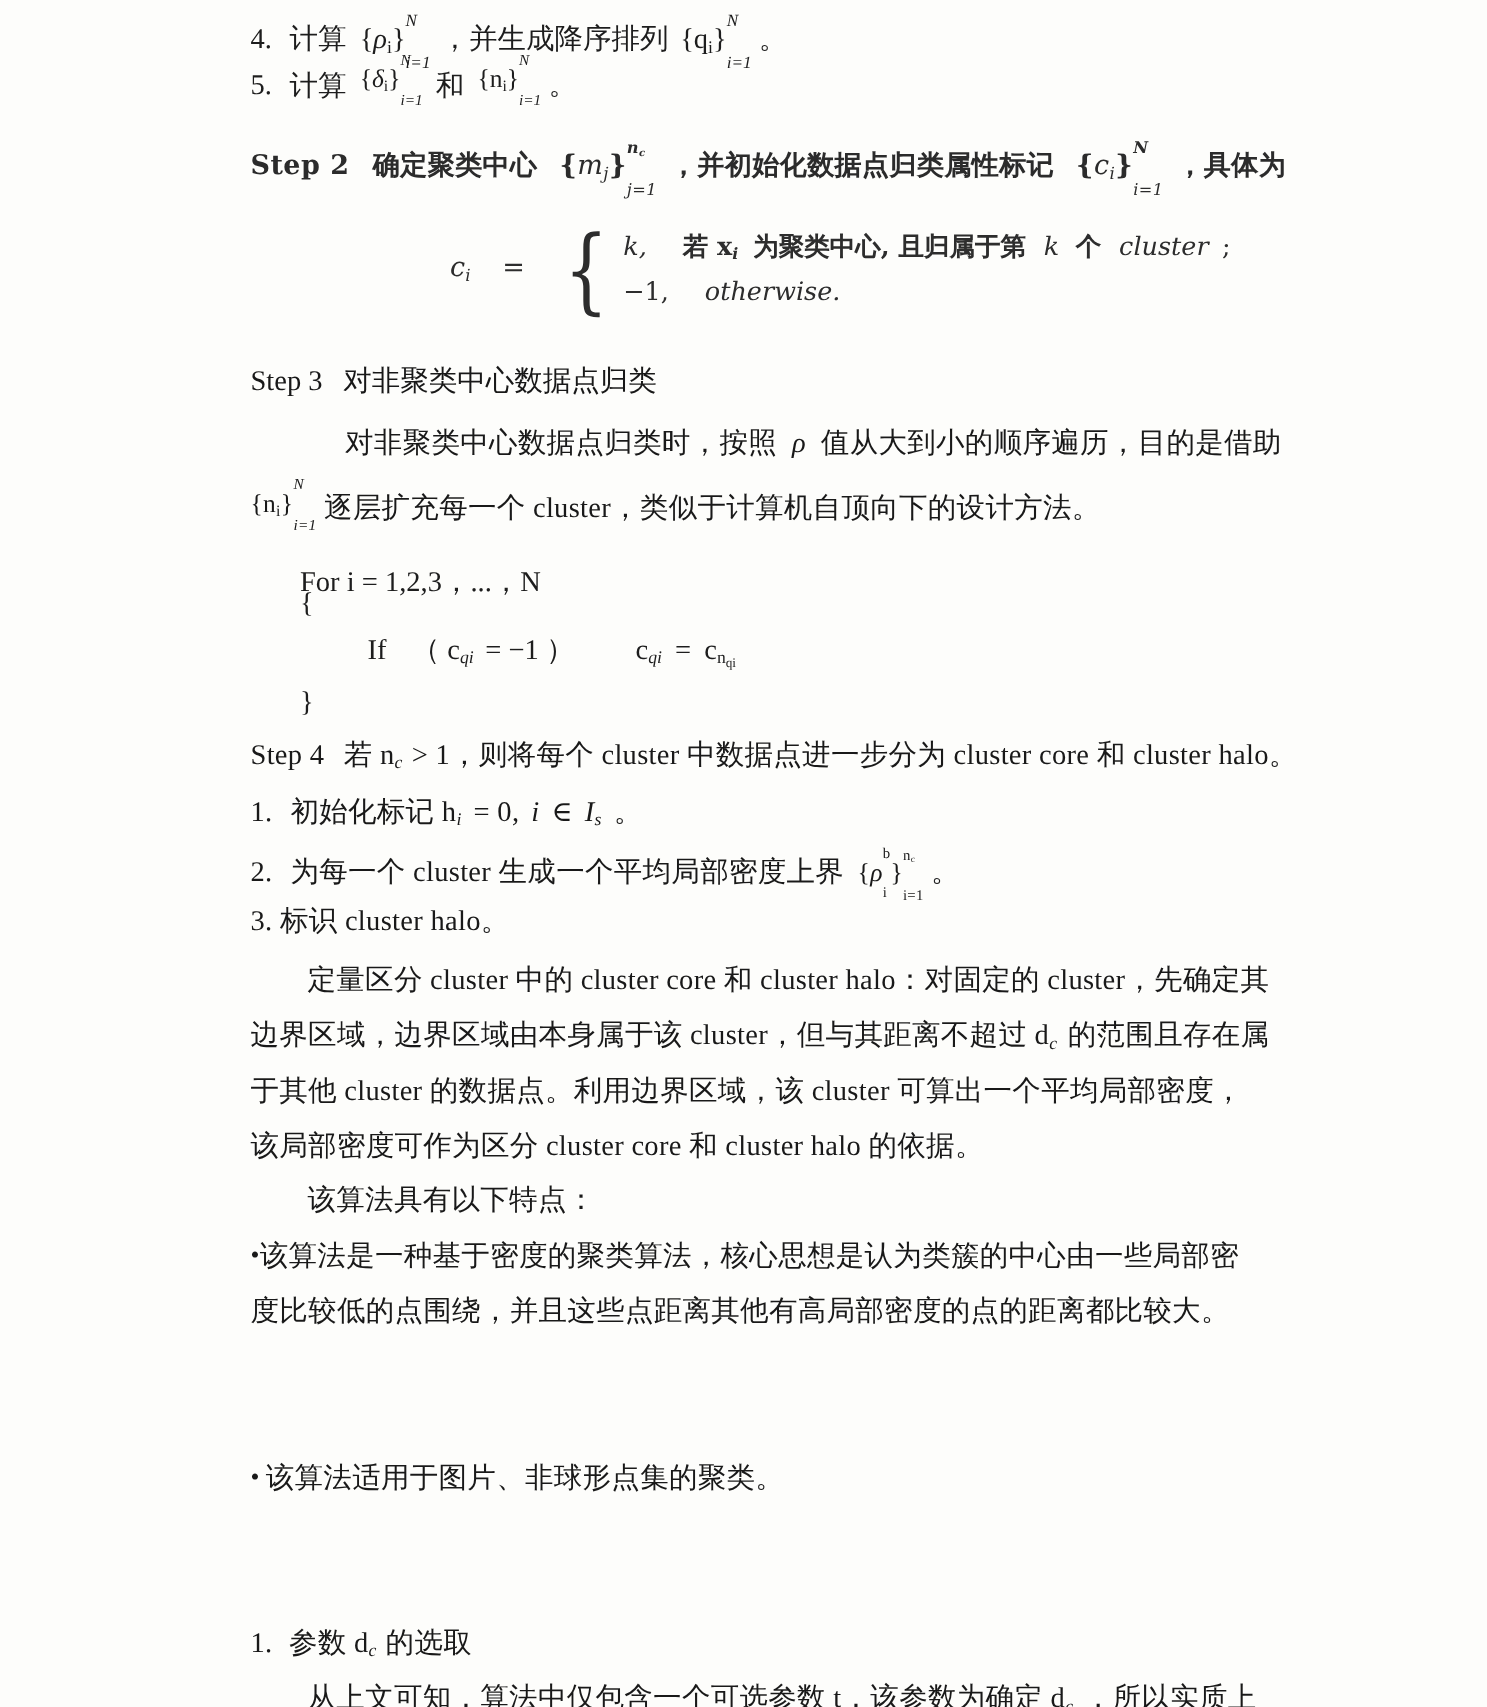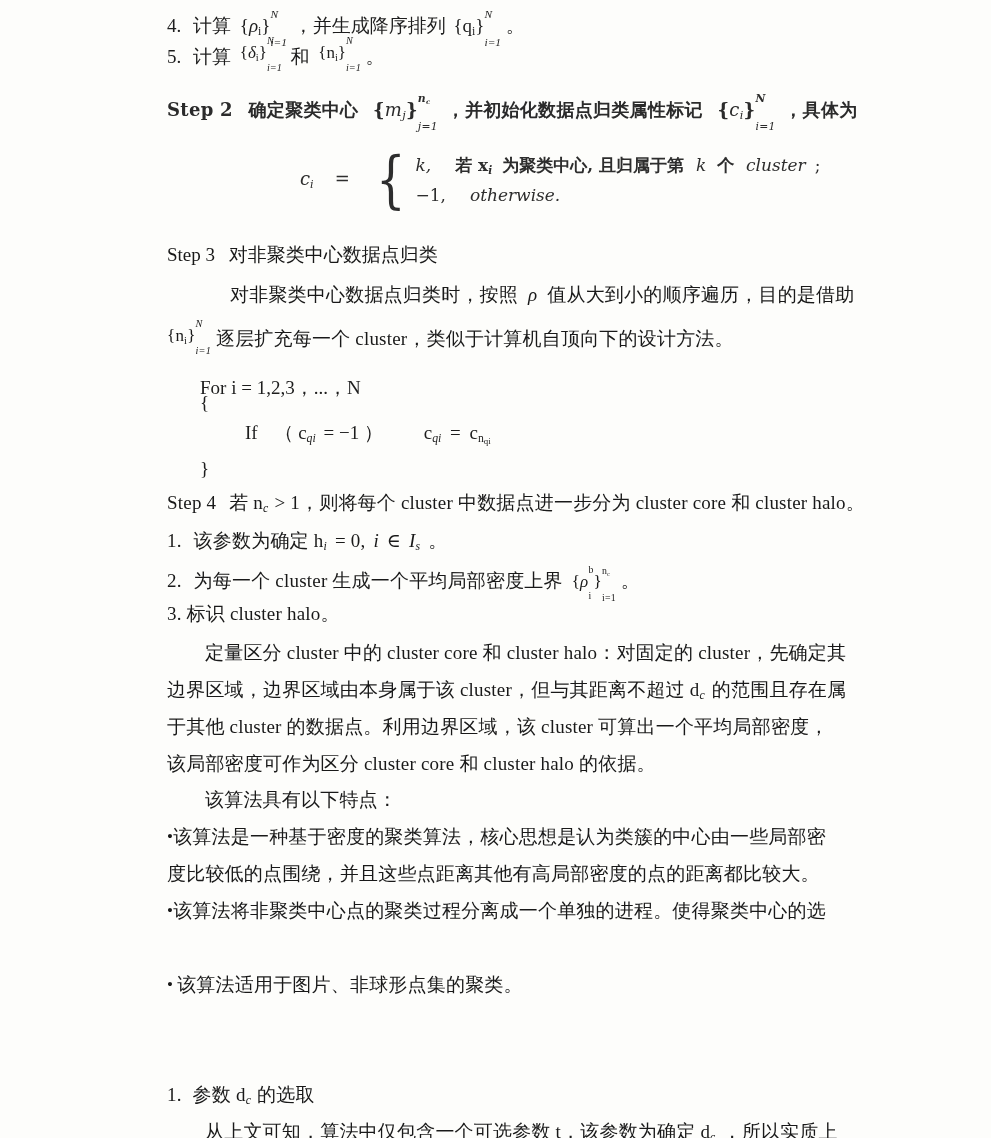--- a/index.html
+++ b/index.html
@@ -209,21 +209,21 @@
   <div class="code-line" style="left:200px; top:458px;">}</div>
 
   <div class="wrapline" style="left:167px; top:490px; font-size:19px;">
     <span>Step 4</span>
     <span style="margin-left:8px;"><span>若 n</span><sub style="font-style:italic;">c</sub></span>
     <span style="margin-left:1px;">&gt; 1，则将每个 cluster 中数据点进一步分为 cluster core 和 cluster halo。</span>
   </div>
 
   <div class="wrapline" style="left:167px; top:528px; font-size:19px;">
     <span>1.</span>
-    <span style="margin-left:7px;"><span>该参数为确定 h</span><sub style="font-style:italic;">i</sub></span>
+    <span style="margin-left:7px;"><span>初始化标记 h</span><sub style="font-style:italic;">i</sub></span>
     <span style="margin-left:3px;">= 0,</span>
     <span class="mi" style="margin-left:3px;">i</span>
     <span style="margin:0 3px;">∈</span>
     <span class="mi"><span>I</span><sub>s</sub></span>
     <span style="margin-left:3px;">。</span>
   </div>
 
   <div class="wrapline" style="left:167px; top:565px; font-size:19px;">
     <span>2.</span>
     <span style="margin-left:7px;">为每一个 cluster 生成一个平均局部密度上界</span>
@@ -244,23 +244,20 @@
 
   <div class="wrapline" style="left:167px; top:751px; font-size:19px;">该局部密度可作为区分 cluster core 和 cluster halo 的依据。</div>
 
   <div class="wrapline" style="left:205px; top:787px; font-size:19px;">该算法具有以下特点：</div>
 
   <div class="wrapline" style="left:167px; top:824px; font-size:19px;">
     <span class="bullet-dot">•</span><span>该算法是一种基于密度的聚类算法，核心思想是认为类簇的中心由一些局部密</span>
   </div>
   <div class="wrapline" style="left:167px; top:861px; font-size:19px;">度比较低的点围绕，并且这些点距离其他有高局部密度的点的距离都比较大。</div>
 
-  <div class="wrapline" style="left:167px; top:898px; font-size:19px;">
-    <span class="bullet-dot">•</span><span>该算法将非聚类中心点的聚类过程分离成一个单独的进程。使得聚类中心的选</span>
-  </div>
 
   <div class="wrapline" style="left:167px; top:972px; font-size:19px;">
     <span class="bullet-dot">•</span><span style="margin-left:4px;">该算法适用于图片、非球形点集的聚类。</span>
   </div>
 
 
   <div class="wrapline" style="left:167px; top:1082px; font-size:19px;">
     <span>1.</span>
     <span style="margin-left:6px;"><span>参数 d</span><sub style="font-style:italic;">c</sub></span>
     <span style="margin-left:1px;">的选取</span>

